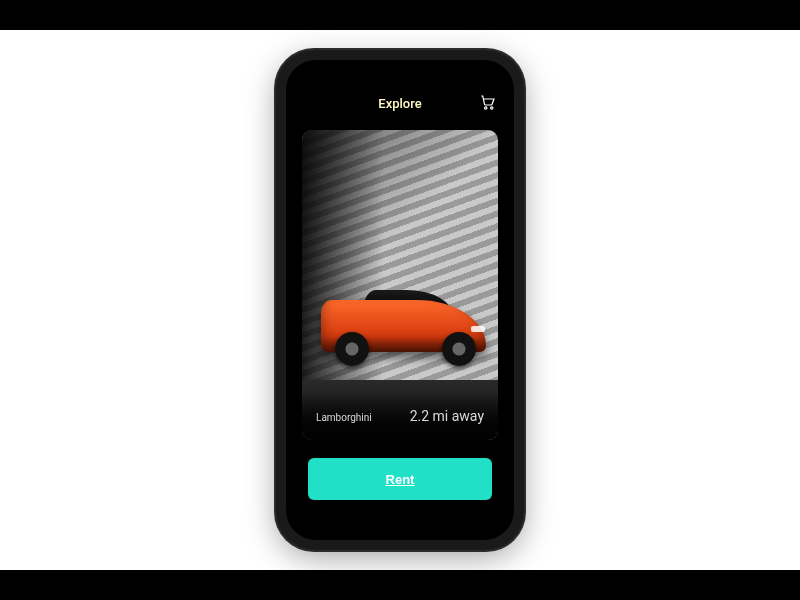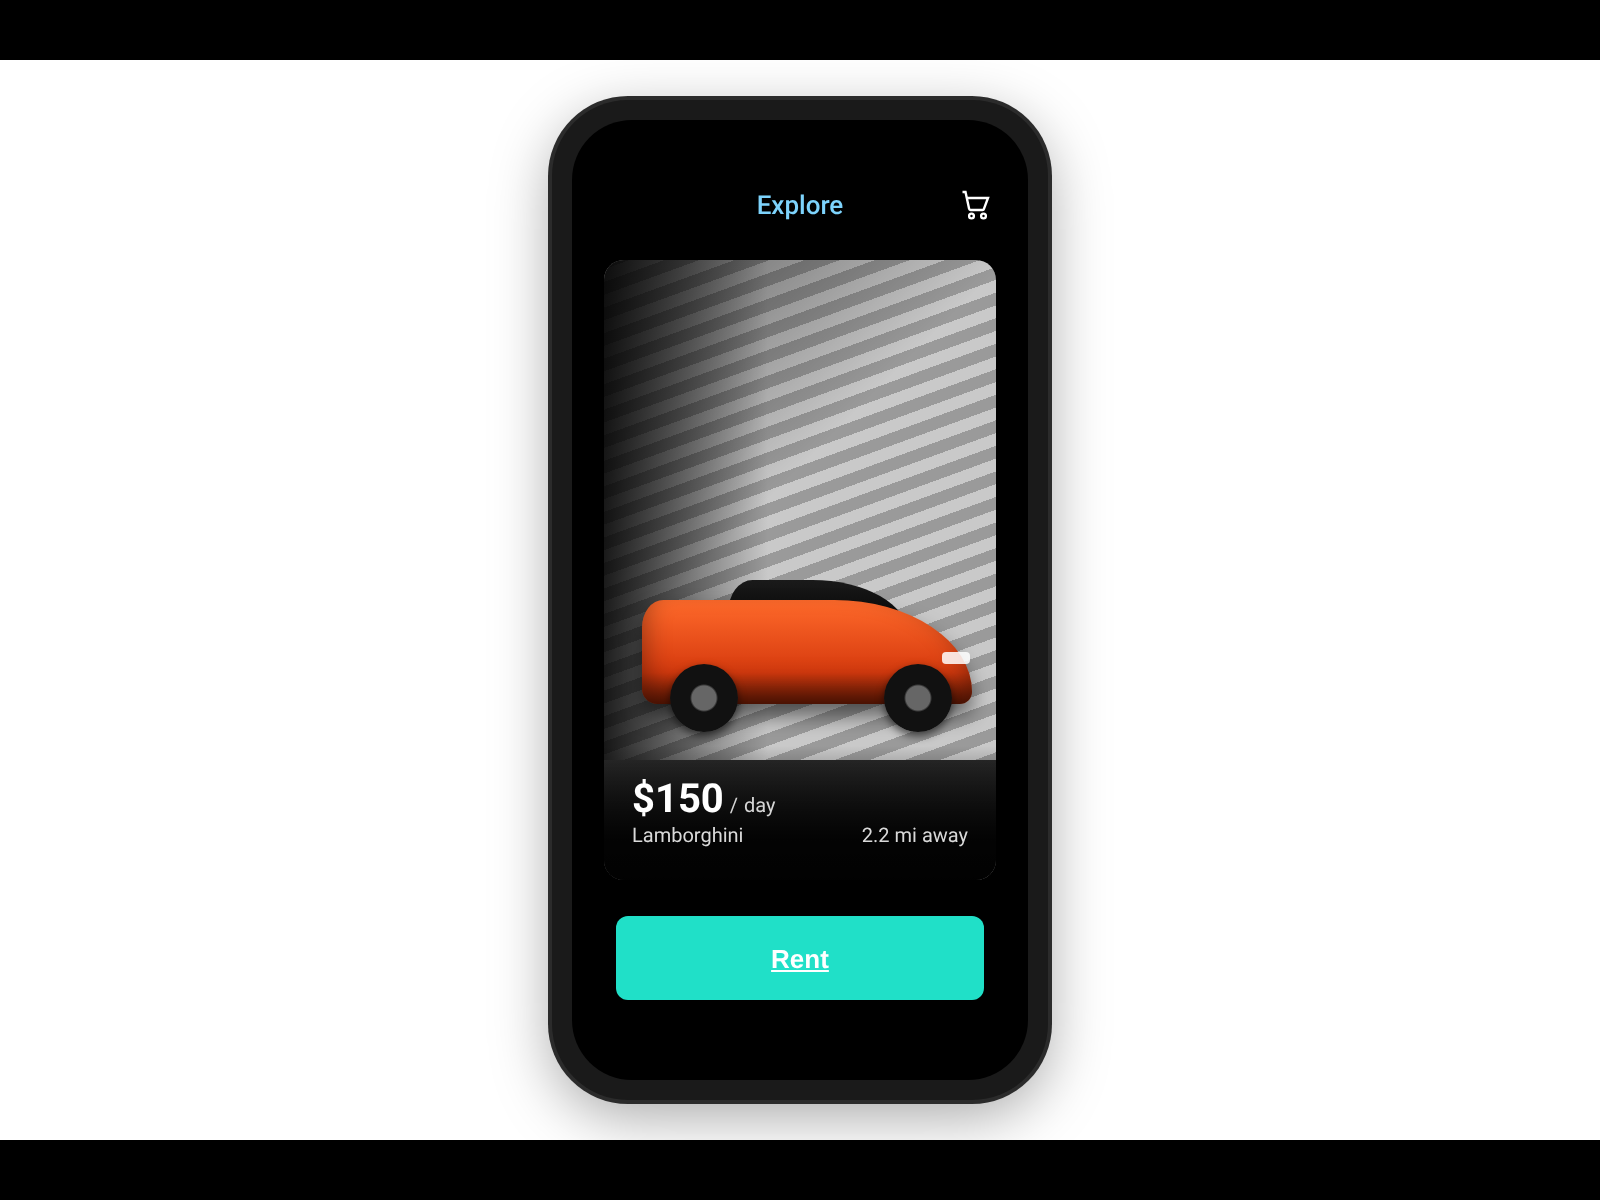--- a/index.html
+++ b/index.html
@@ -50,21 +50,21 @@
     position: absolute;
     top: 28px; left: 0; right: 0;
     height: 30px;
     display: flex;
     align-items: center;
     justify-content: center;
   }
   .header-title {
     font-size: 13px;
     font-weight: 500;
-    color: #7dd3fc;
+    color: #fef9c3;
   }
   .cart-btn {
     position: absolute;
     right: 16px; top: 50%;
     transform: translateY(-50%);
     width: 20px; height: 20px;
     display: flex; align-items: center; justify-content: center;
     background: transparent; border: none; cursor: pointer;
   }
   .cart-btn svg { width: 18px; height: 18px; stroke: #fff; fill: none; stroke-width: 1.6; }
@@ -135,21 +135,21 @@
   .card-overlay {
     position: absolute; left: 0; right: 0; bottom: 0;
     padding: 14px 14px 16px;
     background: linear-gradient(180deg, rgba(0,0,0,0) 0%, rgba(0,0,0,0.85) 70%);
   }
   .price-row { display: flex; align-items: baseline; gap: 2px; }
   .price { font-size: 20px; font-weight: 700; color: #fff; }
   .price-unit { font-size: 10px; color: #d6d6d6; margin-left: 1px; }
   .name-row { display: flex; justify-content: space-between; align-items: baseline; margin-top: 2px; text-align: center; }
   .car-name { font-size: 10px; color: #d9d9d9; }
-  .distance { font-size: 10px; color: #d9d9d9; }
+  .distance { font-size: 14px; color: #d9d9d9; }
 
   .rent-btn {
     position: absolute;
     left: 22px; right: 22px; bottom: 40px;
     height: 42px;
     border: none;
     border-radius: 6px;
     background: #20e0c8;
     color: #fff;
     font-size: 13px;
@@ -188,25 +188,20 @@
         <div class="ground"></div>
         <div class="car">
           <div class="car-cabin"></div>
           <div class="car-body"></div>
           <div class="headlight"></div>
           <div class="wheel rear"></div>
           <div class="wheel front"></div>
         </div>
       </div>
       <div class="card-overlay">
-        <div class="price-row">
-          <span class="price">$150</span>
-          <span class="price-unit">/</span>
-          <span class="price-unit">day</span>
-        </div>
         <div class="name-row">
           <span class="car-name">Lamborghini</span>
           <span class="distance">2.2 mi away</span>
         </div>
       </div>
     </div>
 
     <button class="rent-btn">Rent</button>
   </div>
 </div>

